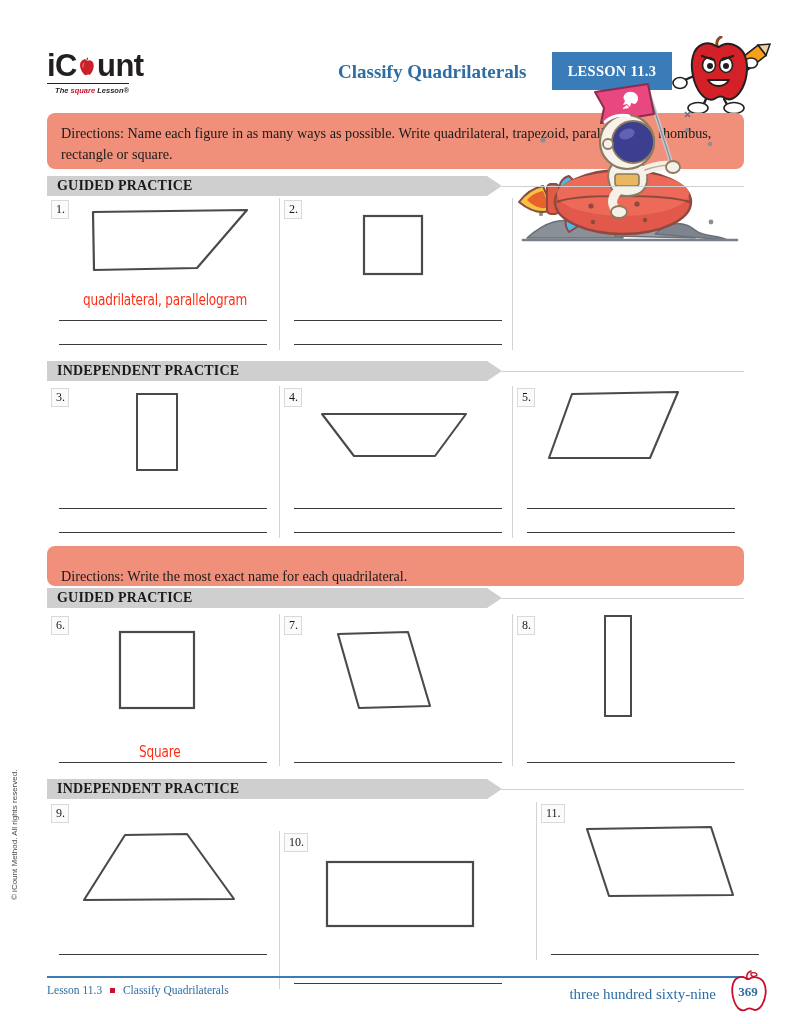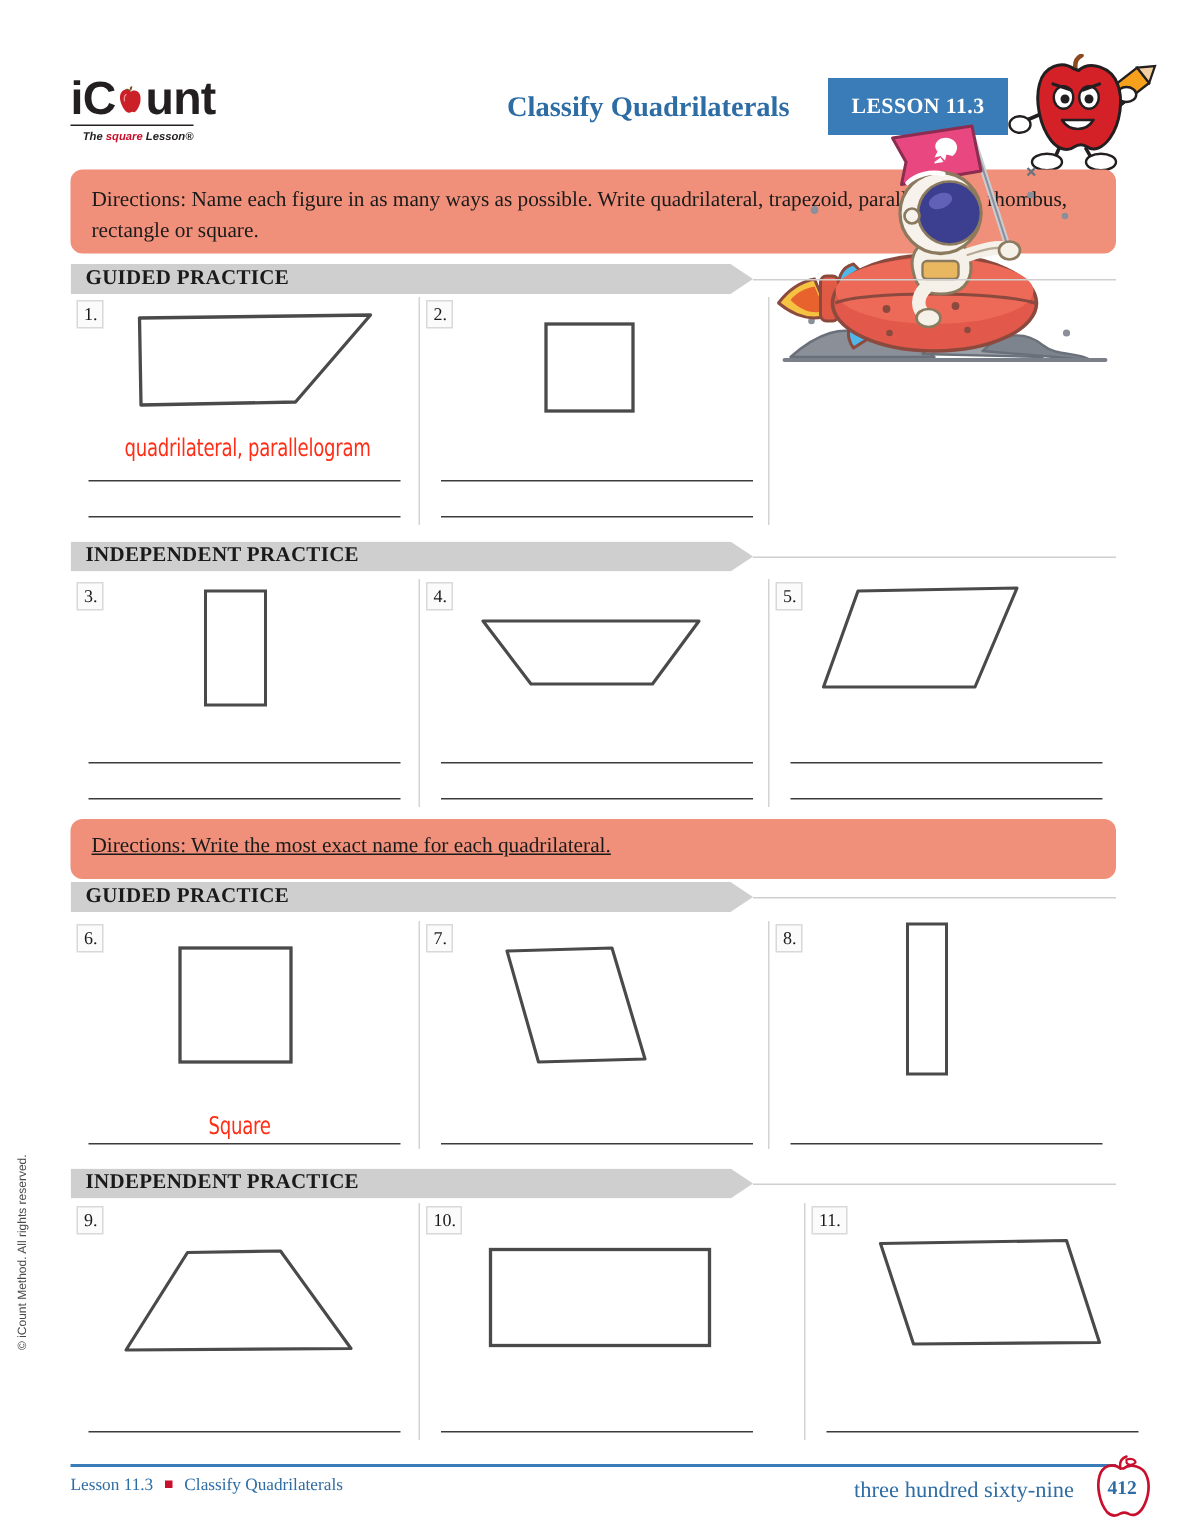--- a/index.html
+++ b/index.html
@@ -114,21 +114,21 @@
     background: #f0907a;
     border-radius: 8px;
     box-sizing: border-box;
     padding: 10px 14px;
     font-family: "Liberation Serif", serif;
     font-size: 14.2px;
     color: #1a1a1a;
     line-height: 1.5;
   }
   #directions-1 { top: 113px; height: 56px; }
-  #directions-2 { top: 546px; height: 40px; padding-top: 8px; text-decoration: underline; }
+  #directions-2 { top: 546px; height: 40px; padding-top: 20px; }
 
   
   .banner {
     position: absolute;
     left: 47px;
     height: 20px;
     width: 455px;
   }
   .banner .shape {
     position: absolute;
@@ -503,21 +503,21 @@
   <div class="prow" style="top:802px; height:158px;">
     <div class="pcell" style="left:0; width:232px;">
       <div class="pnum">9.</div>
       <div class="shapebox">
         <svg viewBox="0 0 232 125" width="232" height="125">
           <polygon points="78,33 140,32 187,97 37,98" fill="none" stroke="#4a4a4a" stroke-width="2.1" stroke-linejoin="round"></polygon>
         </svg>
       </div>
       <div class="ansline" style="left:12px; top:152px; width:208px;"></div>
     </div>
-    <div class="pcell div" style="left:232px; width:233px;">
+    <div class="pcell div" style="left:232px; width:233px;margin-top:29px;">
       <div class="pnum">10.</div>
       <div class="shapebox">
         <svg viewBox="0 0 233 125" width="233" height="125">
           <rect x="47" y="31" width="146" height="64" fill="none" stroke="#4a4a4a" stroke-width="2.2"></rect>
         </svg>
       </div>
       <div class="ansline" style="left:14px; top:152px; width:208px;"></div>
     </div>
     <div class="pcell div" style="left:465px; width:232px;margin-left:24px;">
       <div class="pnum">11.</div>
@@ -536,18 +536,18 @@
     <span class="footer-dot"></span>
     <span>Classify Quadrilaterals</span>
   </div>
   <div class="footer-right">three hundred sixty-nine</div>
   <div class="page-apple">
     <svg viewBox="0 0 46 44" width="46" height="44">
       <path d="M22 9 C21 4 23 2 26 1" stroke="#c8102e" stroke-width="1.6" fill="none" stroke-linecap="round"></path>
       <path d="M26 3 C29 2 32 3 32 5 C30 7 27 7 26 5 Z" fill="none" stroke="#c8102e" stroke-width="1.4"></path>
       <path d="M22 9 C17 5 10 7 8 14 C6 21 8 32 13 38 C16 41 19 41 22 39 C24 38 25 38 27 39 C30 41 34 40 37 35 C41 28 42 19 39 13 C37 8 29 5 24 9 Z" fill="none" stroke="#c8102e" stroke-width="1.8"></path>
     </svg>
-    <div class="num">412</div>
+    <div class="num">369</div>
   </div>
 
   <div class="copyright">© iCount Method. All rights reserved.</div>
 
 </div>
 
 </body></html>

